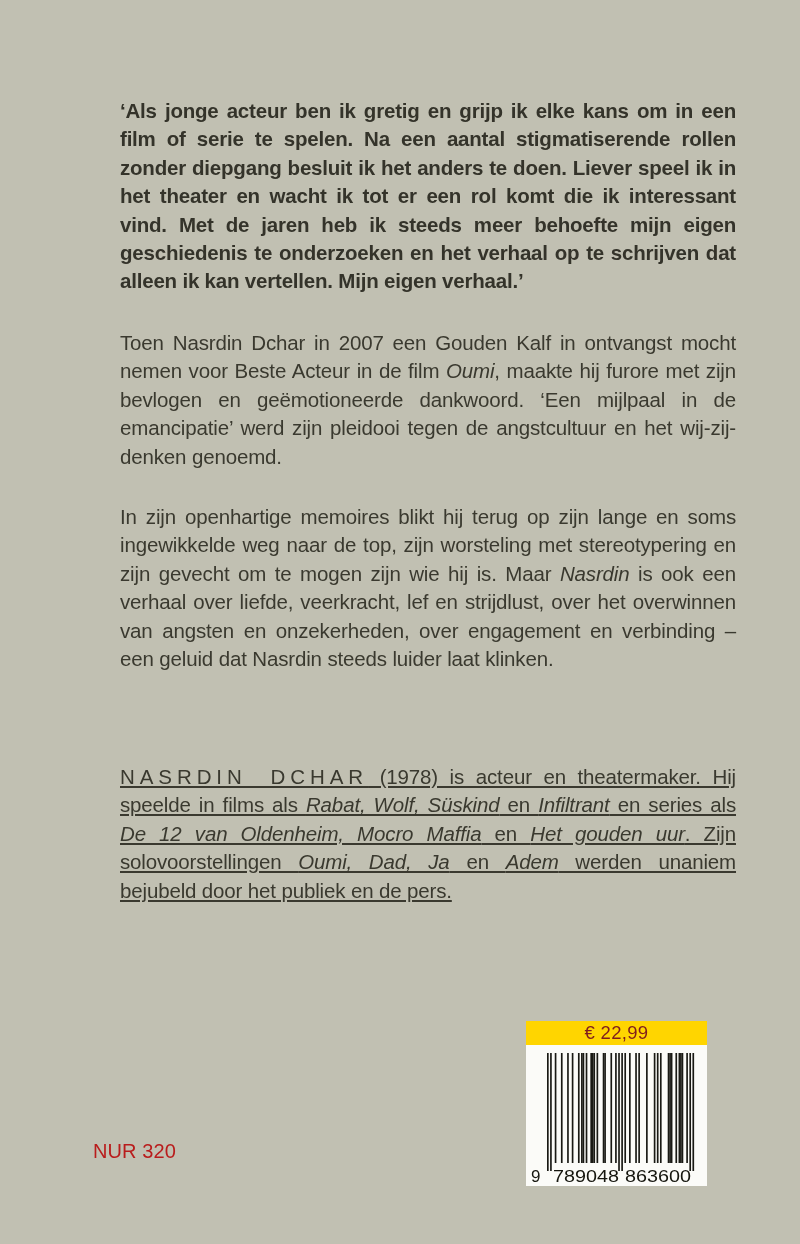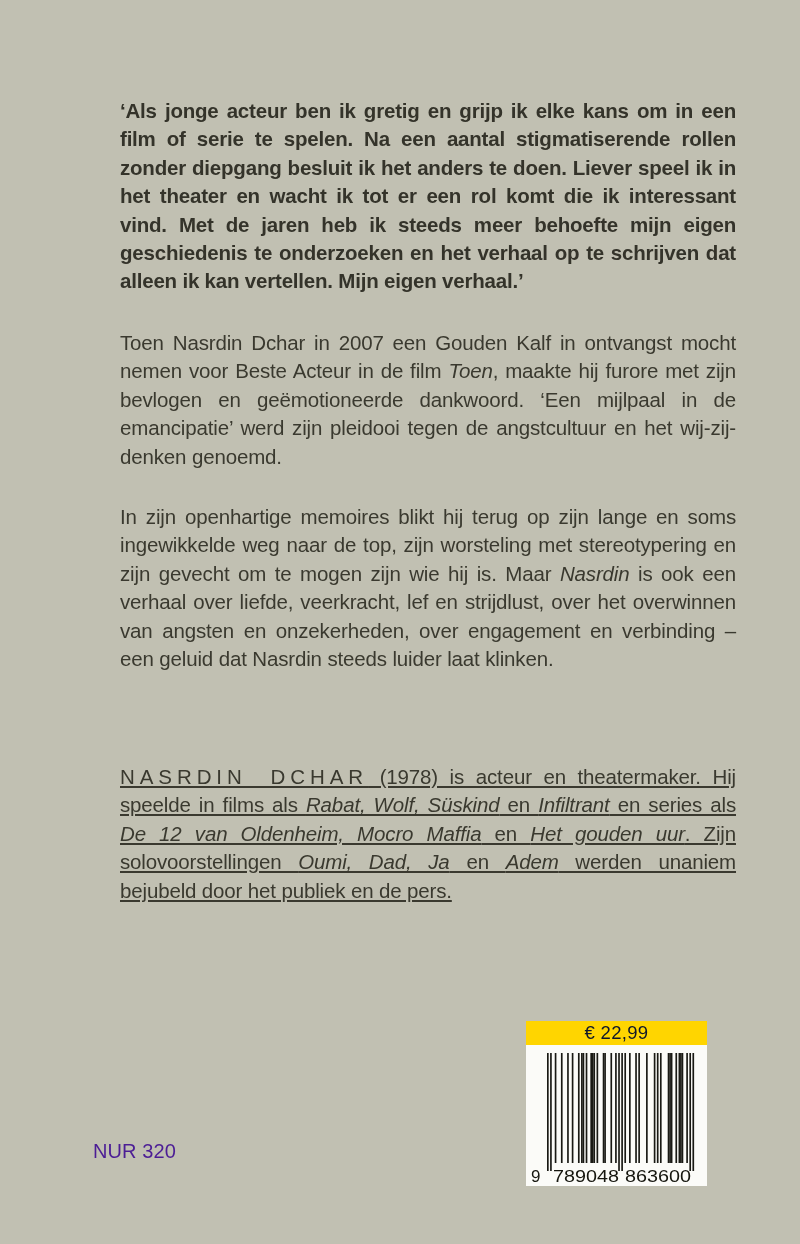--- a/index.html
+++ b/index.html
@@ -16,44 +16,44 @@
     text-align:justify;margin:12px;
   }
   .para .italic{font-style:italic;}
   .para .caps{letter-spacing:0.24em;word-spacing:0.35em;}
   #quote-para{top:85px;font-weight:bold;letter-spacing:-0.2px;color:#34332a;}
   #award-para{top:317px;}
   #memoir-para{top:491px;}
   #bio-para{top:751px;text-decoration:underline;}
   .footer{
     position:absolute;left:93px;top:1136px;
-    font-size:20px;line-height:30px;letter-spacing:0.1px;color:#4c1d95;
+    font-size:20px;line-height:30px;letter-spacing:0.1px;color:#b91c1c;
   }
   .price-barcode{
     position:absolute;left:526px;top:1021px;width:181px;
   }
   .price-strip{
-    height:24px;background:#ffd500;color:#0f172a;
+    height:24px;background:#ffd500;color:#7f1d1d;
     display:flex;align-items:center;justify-content:center;
     font-size:18.5px;letter-spacing:0.3px;
   }
   .barcode-box{
     height:141px;background:#fbfbf8;
   }
   .barcode-box svg{display:block;width:181px;height:141px;}
   .bc-digits{font-family:"Liberation Sans",sans-serif;font-size:17px;fill:#16160f;}
 </style>
 </head>
 <body>
 
 <main>
 
   <p class="para" id="quote-para"><span>‘Als jonge acteur ben ik gretig en grijp ik elke kans om in een film of serie te spelen. Na een aantal stigmatiserende rollen zonder diepgang besluit ik het anders te doen. Liever speel ik in het theater en wacht ik tot er een rol komt die ik interessant vind. Met de jaren heb ik steeds meer behoefte mijn eigen geschiedenis te onderzoeken en het verhaal op te schrijven dat alleen ik kan vertellen. Mijn eigen verhaal.’</span></p>
 
-  <p class="para" id="award-para"><span>Toen Nasrdin Dchar in 2007 een Gouden Kalf in ontvangst mocht nemen voor Beste Acteur in de film </span><span class="italic">Toen</span><span>, maakte hij furore met zijn bevlogen en geëmotioneerde dankwoord. ‘Een mijlpaal in de emancipatie’ werd zijn pleidooi tegen de angstcultuur en het wij-zij-denken genoemd.</span></p>
+  <p class="para" id="award-para"><span>Toen Nasrdin Dchar in 2007 een Gouden Kalf in ontvangst mocht nemen voor Beste Acteur in de film </span><span class="italic">Oumi</span><span>, maakte hij furore met zijn bevlogen en geëmotioneerde dankwoord. ‘Een mijlpaal in de emancipatie’ werd zijn pleidooi tegen de angstcultuur en het wij-zij-denken genoemd.</span></p>
 
   <p class="para" id="memoir-para"><span>In zijn openhartige memoires blikt hij terug op zijn lange en soms ingewikkelde weg naar de top, zijn worsteling met stereotypering en zijn gevecht om te mogen zijn wie hij is. Maar </span><span class="italic">Nasrdin</span><span> is ook een verhaal over liefde, veerkracht, lef en strijdlust, over het overwinnen van angsten en onzekerheden, over engagement en verbinding – een geluid dat Nasrdin steeds luider laat klinken.</span></p>
 
   <p class="para" id="bio-para"><span class="caps">NASRDIN DCHAR</span><span> (1978) is acteur en theatermaker. Hij speelde in films als </span><span class="italic">Rabat, Wolf, Süskind</span><span> en </span><span class="italic">Infiltrant</span><span> en series als </span><span class="italic">De 12 van Oldenheim, Mocro Maffia</span><span> en </span><span class="italic">Het gouden uur</span><span>. Zijn solovoorstellingen </span><span class="italic">Oumi, Dad, Ja</span><span> en </span><span class="italic">Adem</span><span> werden unaniem bejubeld door het publiek en de pers.</span></p>
 
   <div class="footer">
     <div>NUR 320</div>
   </div>
 
   <div class="price-barcode">

